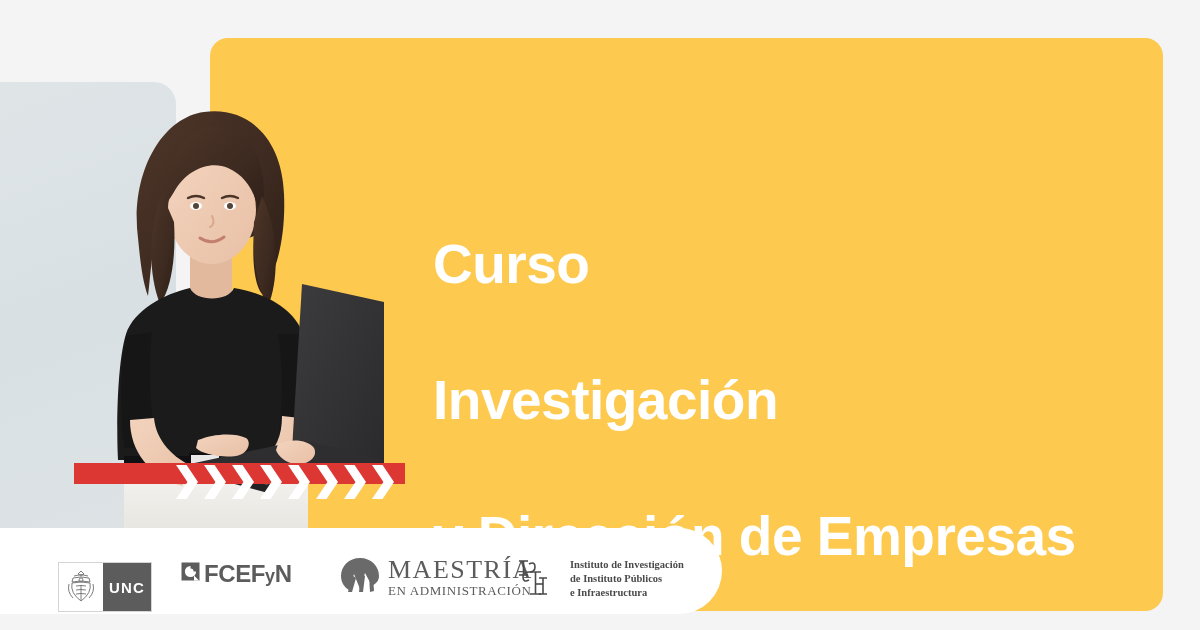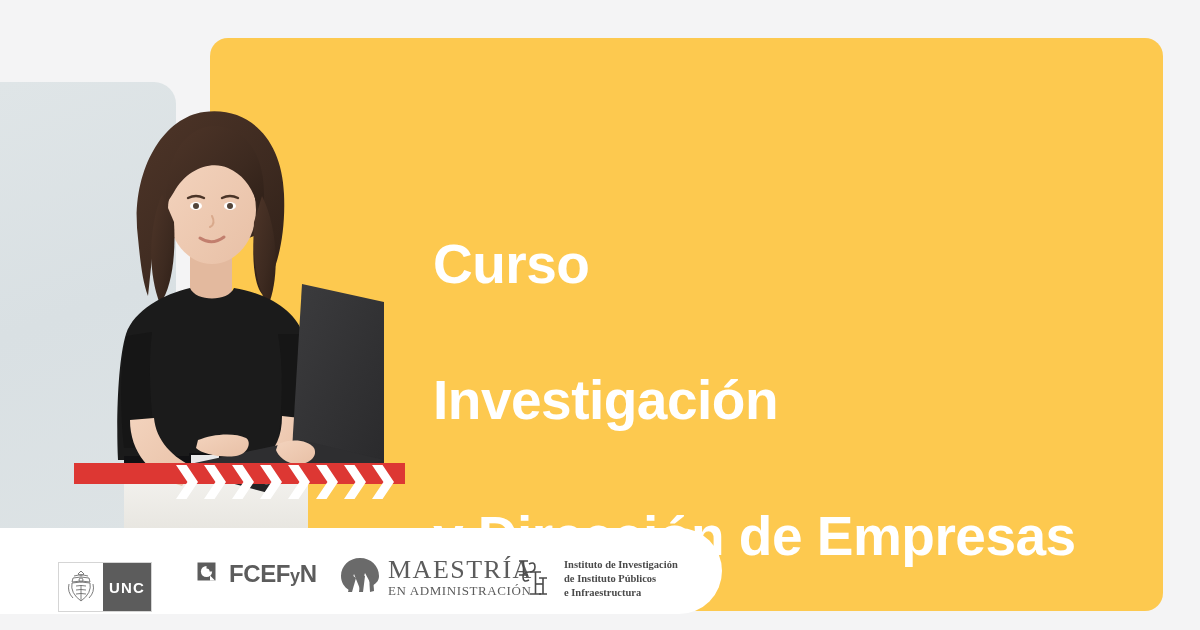--- a/index.html
+++ b/index.html
@@ -139,25 +139,25 @@
     color: #ffffff;
     font-size: 15px;
     font-weight: bold;
     letter-spacing: 1.2px;
     font-family: "Liberation Sans", sans-serif;
   }
 
   
   .fcefyn {
     position: absolute;
-    left: 196px;
+    left: 180px;
     top: 551px;
     display: flex;
     align-items: center;
-    gap: 12px;
+    gap: 3px;
     color: #5c5c5c;
   }
   .fcefyn-text {
     font-family: "Liberation Sans", sans-serif;
     font-weight: bold;
     font-size: 24px;
     letter-spacing: -0.4px;
     line-height: 1;
     color: #5c5c5c;
   }
@@ -189,21 +189,21 @@
     margin-top: 1px;
   }
 
   
   .iispi {
     position: absolute;
     left: 516px;
     top: 548px;
     display: flex;
     align-items: center;
-    gap: 14px;
+    gap: 20px;
   }
   .iispi-text {
     font-family: "Liberation Serif", serif;
     font-size: 10.5px;
     font-weight: bold;
     color: #4a4a4a;
     line-height: 1.32;
   }
   .iispi-text span { display: block; }
 </style>

